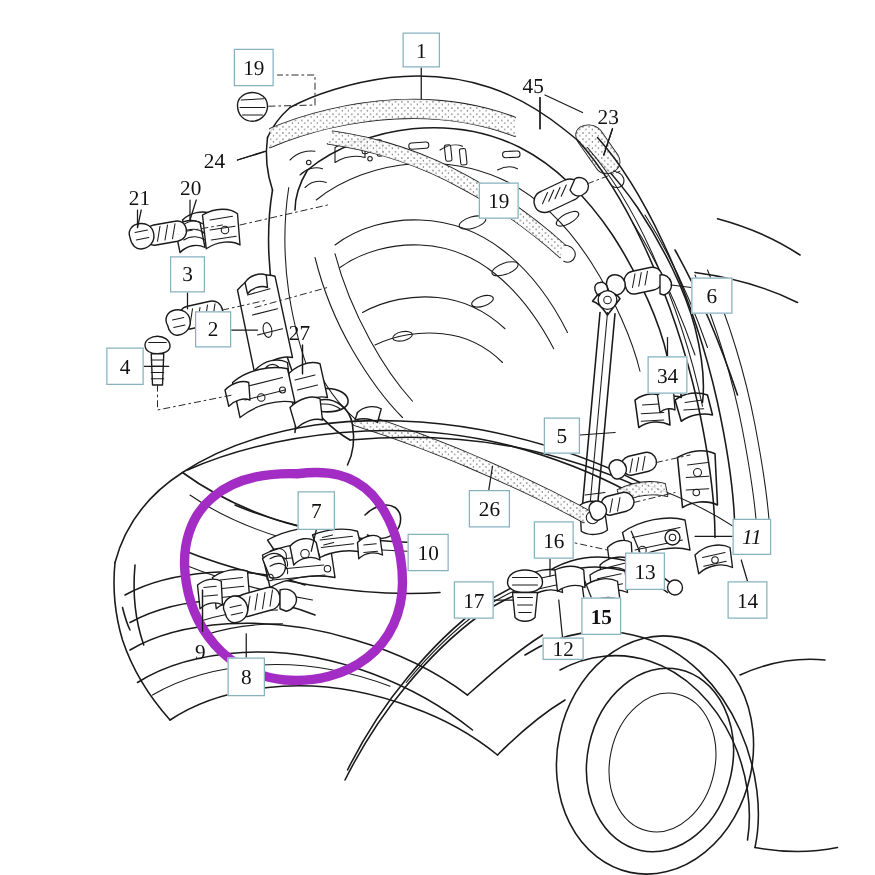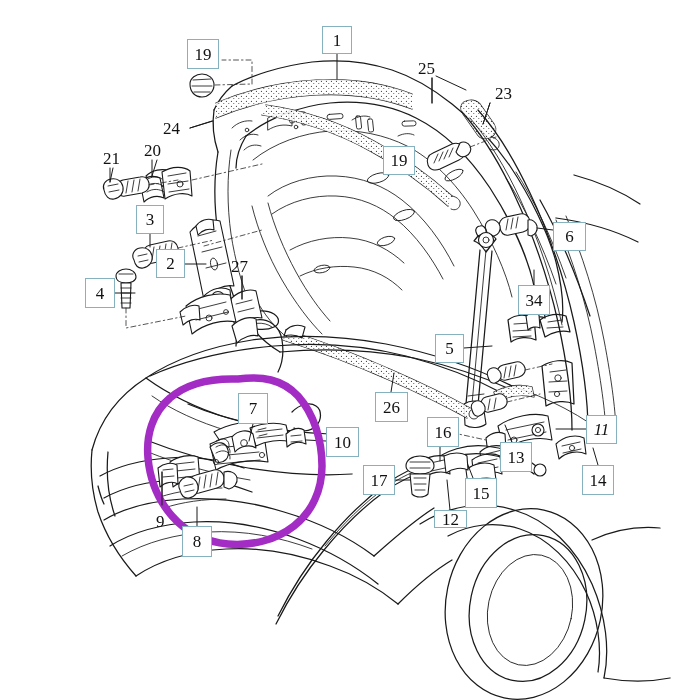--- a/index.html
+++ b/index.html
@@ -503,30 +503,30 @@
       <div class="callout" style="left: 85px; top: 278px; width: 30px; height: 30px; border-color: rgb(134, 178, 192); background: rgb(255, 255, 255);">4</div>
       <div class="callout" style="left: 553px; top: 222px; width: 33px; height: 29px; border-color: rgb(134, 178, 192); background: rgb(255, 255, 255);">6</div>
       <div class="callout" style="left: 518px; top: 285px; width: 32px; height: 30px; border-color: rgb(134, 178, 192); background: rgb(255, 255, 255);">34</div>
       <div class="callout" style="left: 435px; top: 334px; width: 29px; height: 29px; border-color: rgb(134, 178, 192); background: rgb(255, 255, 255);">5</div>
       <div class="callout" style="left: 375px; top: 392px; width: 33px; height: 30px; border-color: rgb(134, 178, 192); background: rgb(255, 255, 255);">26</div>
       <div class="callout" style="left: 427px; top: 417px; width: 32px; height: 30px; border-color: rgb(134, 178, 192); background: rgb(255, 255, 255);">16</div>
       <div class="callout" style="left: 586px; top: 415px; width: 31px; height: 29px; border-color: rgb(134, 178, 192); background: rgb(255, 255, 255); font-style: italic;">11</div>
       <div class="callout" style="left: 500px; top: 442px; width: 32px; height: 30px; border-color: rgb(134, 178, 192); background: rgb(255, 255, 255);">13</div>
       <div class="callout" style="left: 582px; top: 465px; width: 32px; height: 30px; border-color: rgb(134, 178, 192); background: rgb(255, 255, 255);">14</div>
       <div class="callout" style="left: 363px; top: 465px; width: 32px; height: 30px; border-color: rgb(134, 178, 192); background: rgb(255, 255, 255); text-align: center;">17</div>
-      <div class="callout" style="left: 465px; top: 478px; width: 32px; height: 30px; border-color: rgb(134, 178, 192); background: rgb(255, 255, 255);">15</div>
+      <div class="callout" style="left: 465px; top: 478px; width: 32px; height: 30px; border-color: rgb(134, 178, 192); background: rgb(255, 255, 255); font-weight: bold;">15</div>
       <div class="callout" style="left: 434px; top: 510px; width: 33px; height: 18px; border-color: rgb(134, 178, 192); background: rgb(255, 255, 255);">12</div>
       <div class="callout" style="left: 238px; top: 393px; width: 30px; height: 31px; border-color: rgb(134, 178, 192); background: rgb(255, 255, 255);">7</div>
       <div class="callout" style="left: 326px; top: 427px; width: 33px; height: 30px; border-color: rgb(134, 178, 192); background: rgb(255, 255, 255);">10</div>
       <div class="callout" style="left: 182px; top: 526px; width: 30px; height: 31px; border-color: rgb(134, 178, 192); background: rgb(255, 255, 255);">8</div>
     </div>
 
   <div id="plain-layer">
-      <div class="plainlabel" style="left: 418px; top: 60px;">25</div>
-      <div class="plainlabel" style="left: 478px; top: 85px; margin-left: 17px;">23</div>
+      <div class="plainlabel" style="left: 418px; top: 60px;">45</div>
+      <div class="plainlabel" style="left: 478px; top: 85px;">23</div>
       <div class="plainlabel" style="left: 163px; top: 120px;">24</div>
       <div class="plainlabel" style="left: 144px; top: 142px;">20</div>
       <div class="plainlabel" style="left: 103px; top: 150px;">21</div>
       <div class="plainlabel" style="left: 231px; top: 258px;">27</div>
       <div class="plainlabel" style="left: 156px; top: 513px;">9</div>
     </div>
 
 </div>
 
 </body></html>

